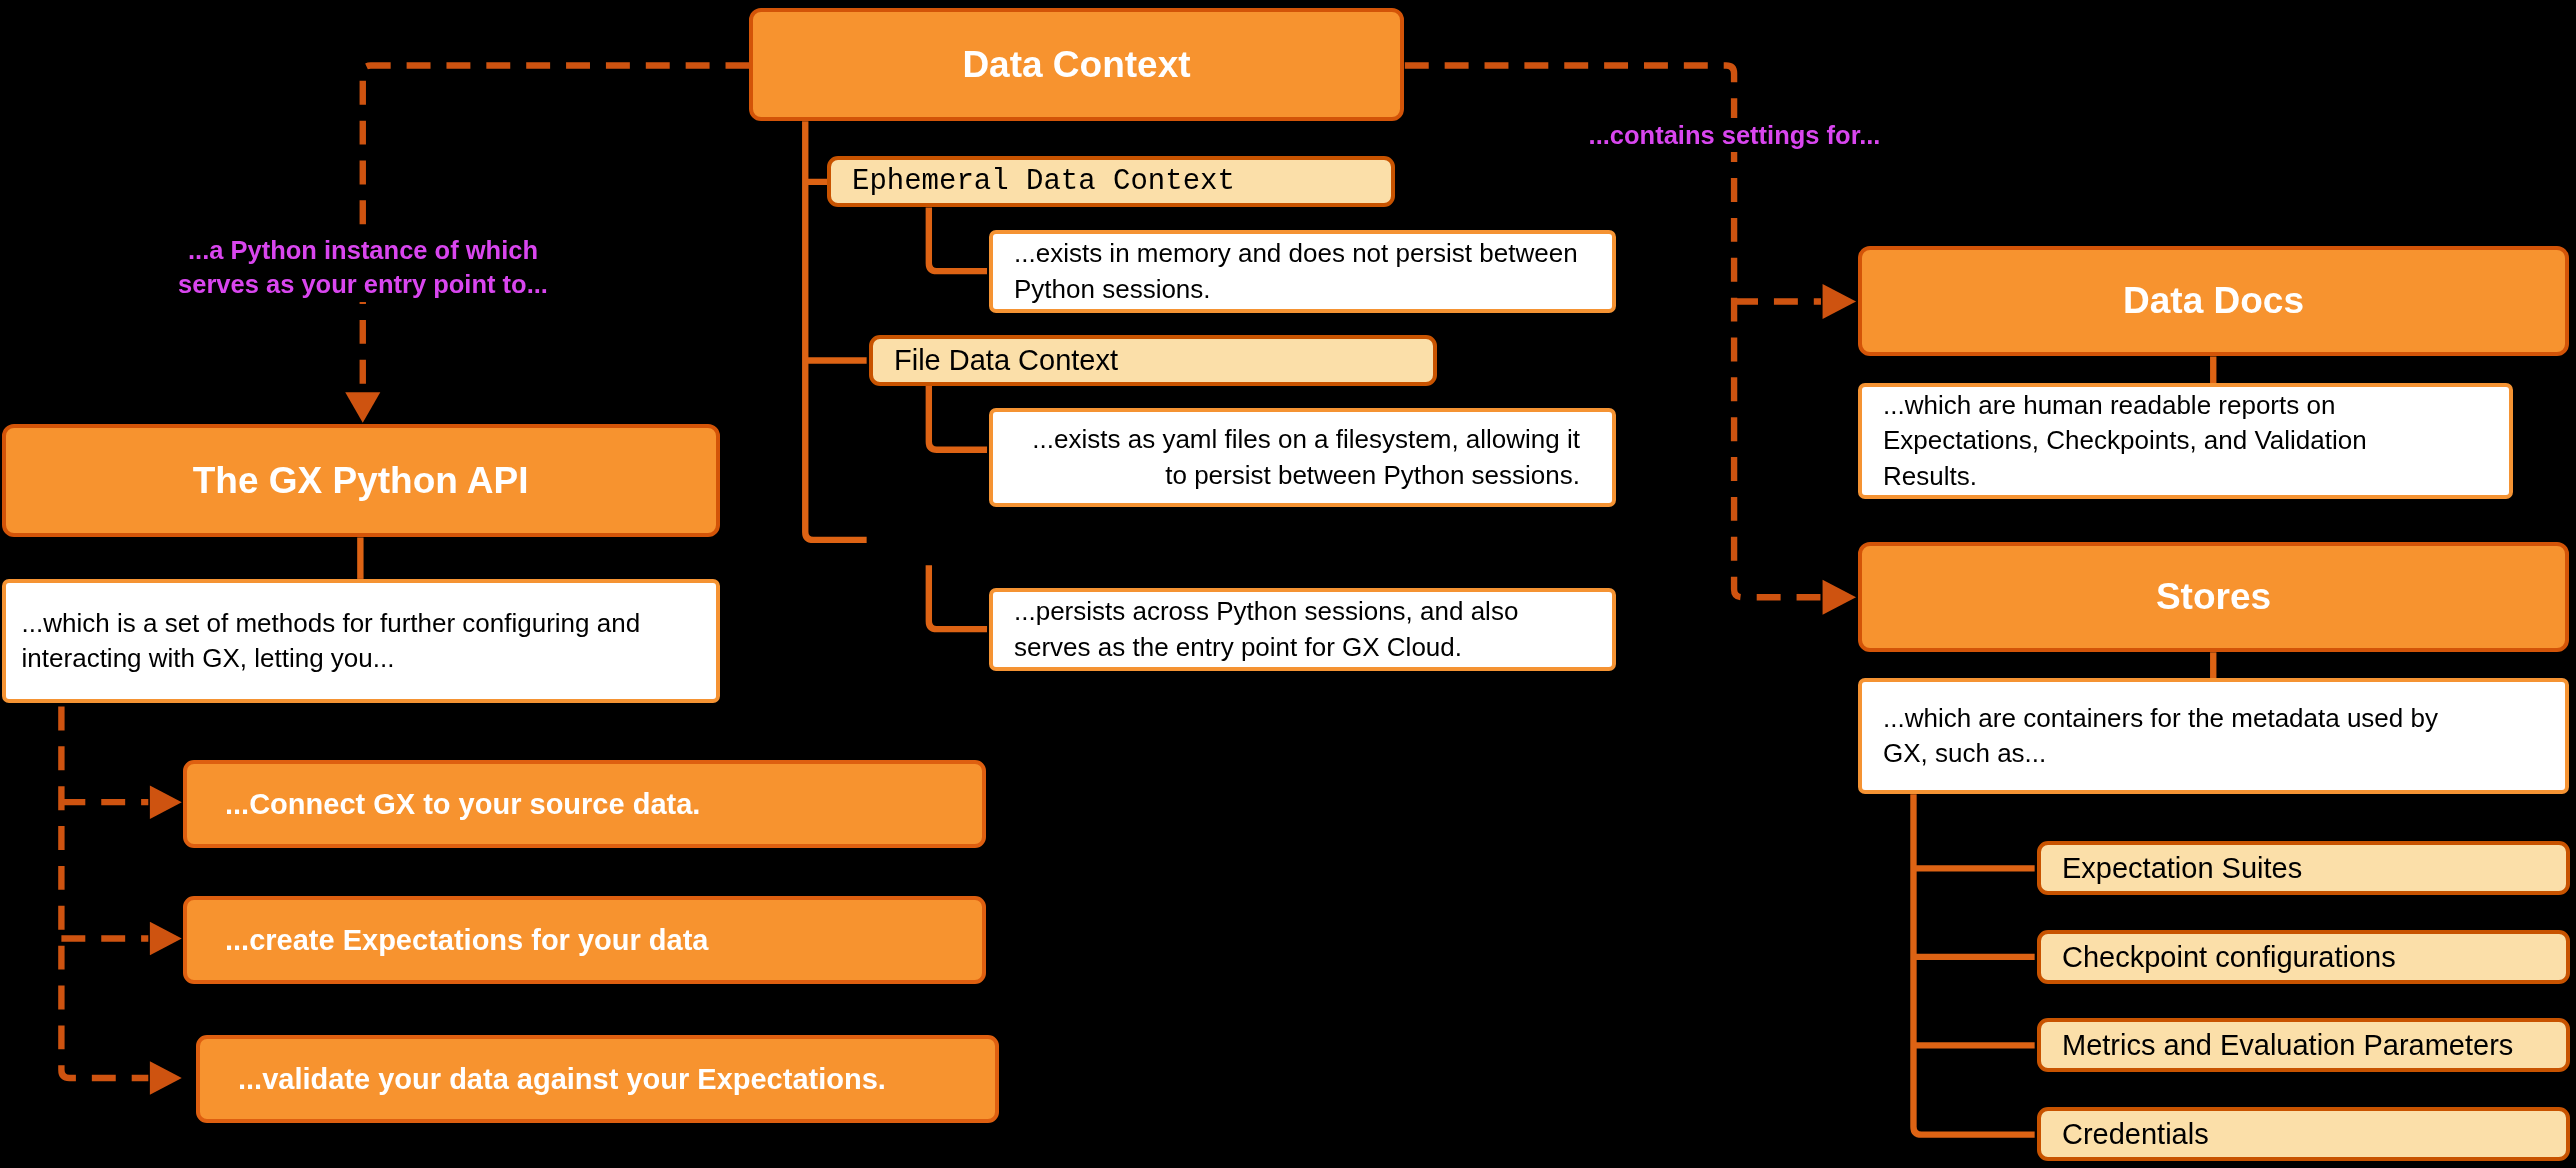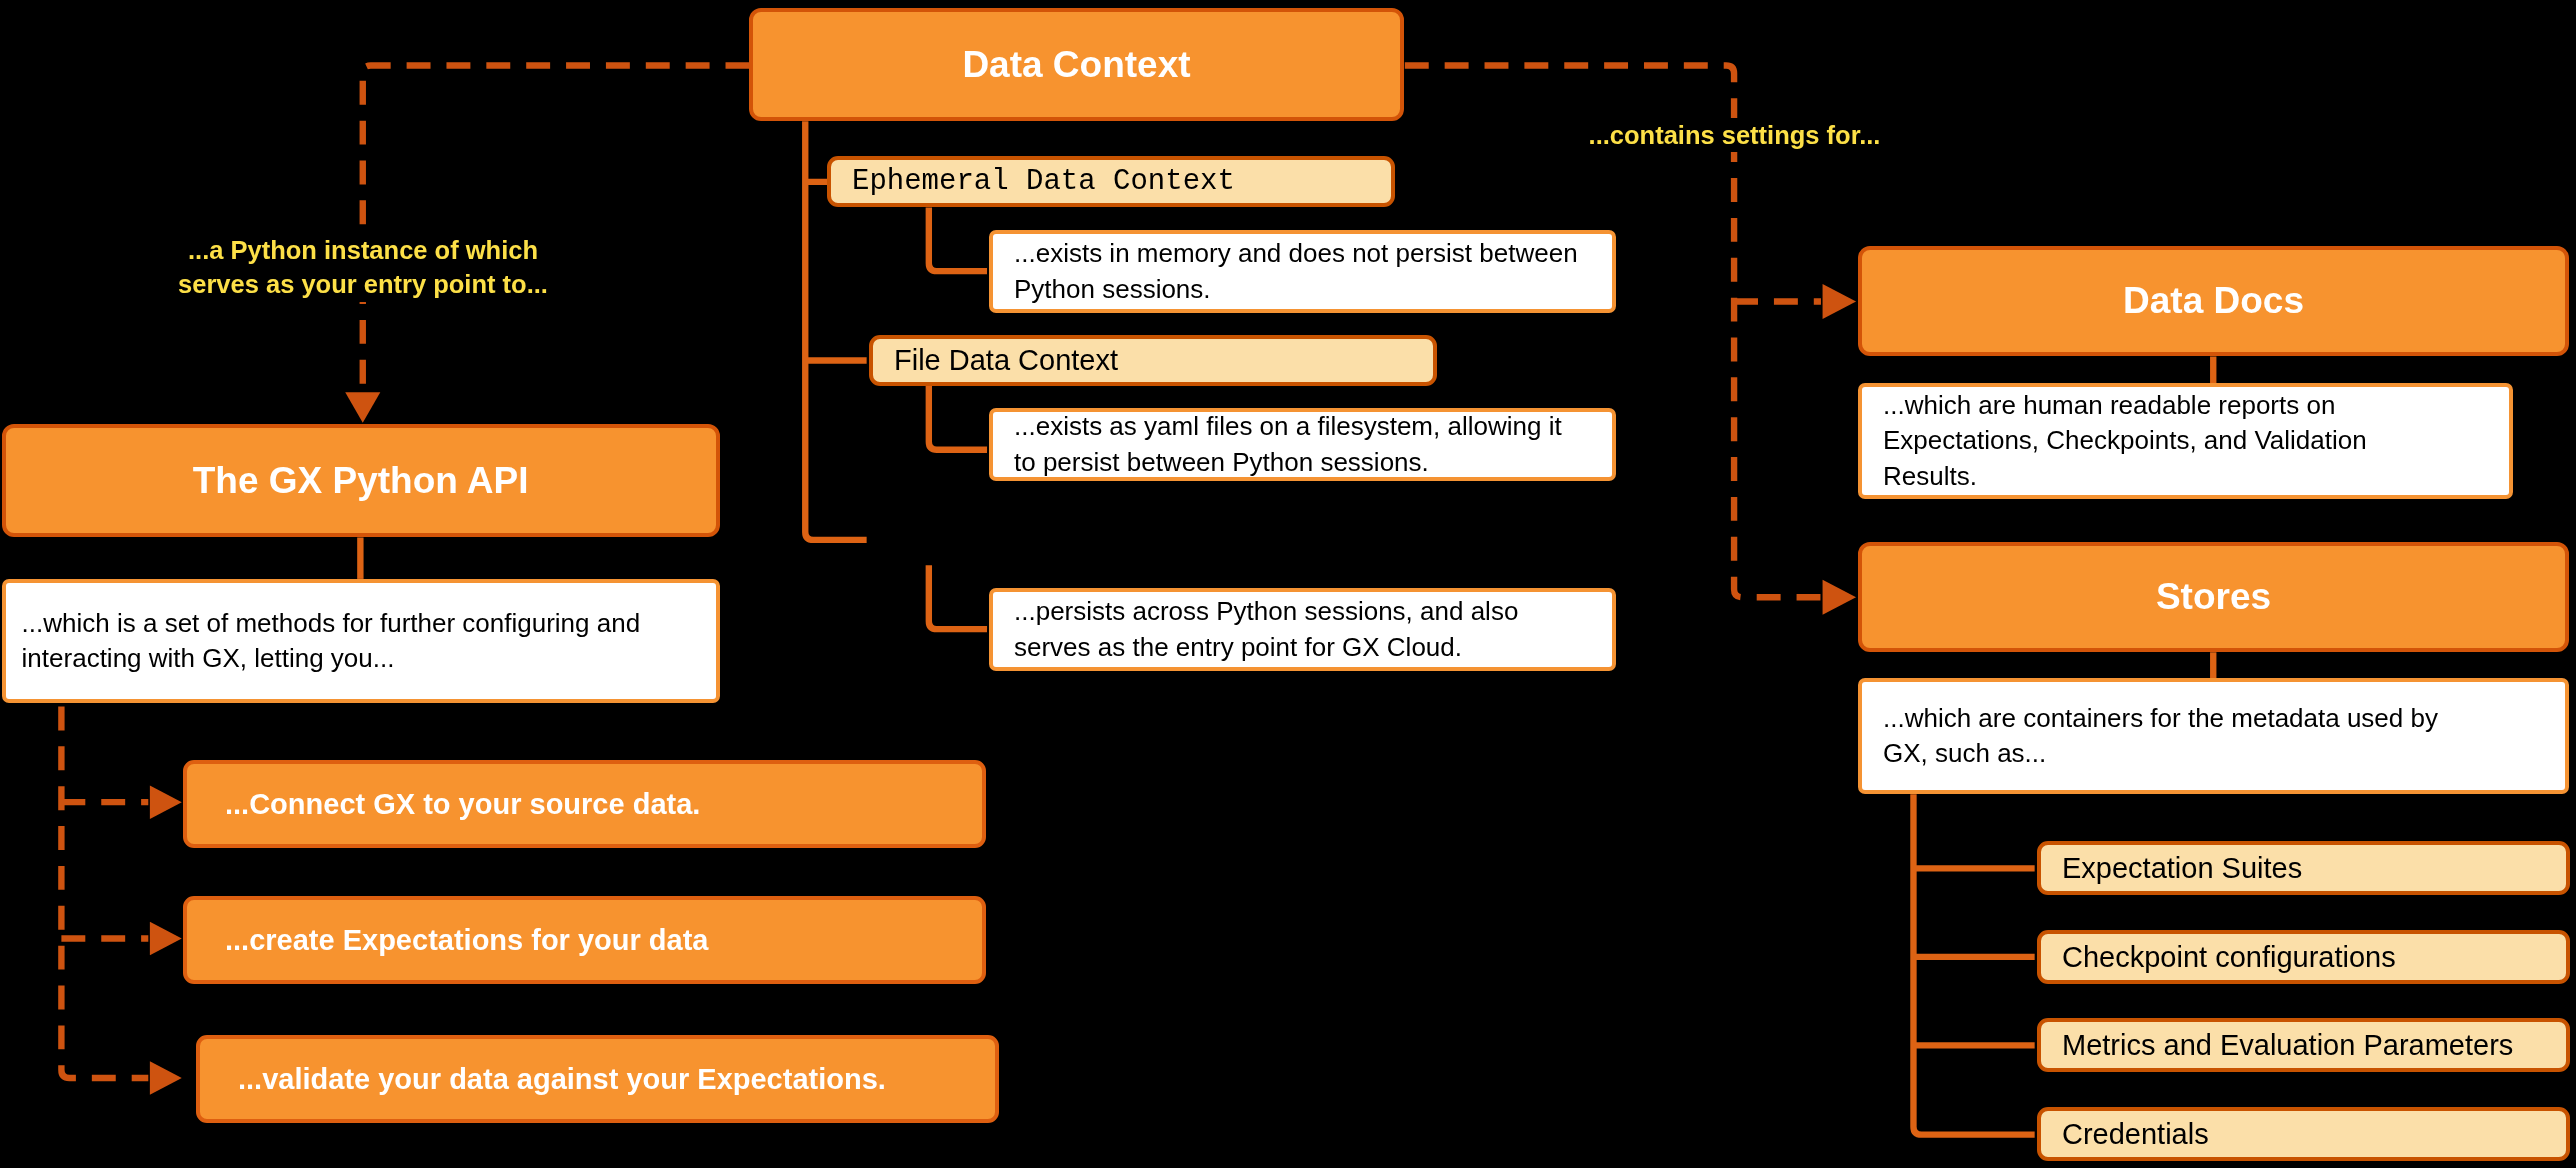--- a/index.html
+++ b/index.html
@@ -23,21 +23,21 @@
   .peach{
     background:#FBDFA9;border:4px solid #C85300;border-radius:11px;
     color:#000;font-size:29px;padding-left:21px;
   }
   .white{
     background:#fff;border:4px solid #F59333;border-radius:7px;
     color:#000;font-size:26px;line-height:1.36;
     padding:6.4px 32px 6.4px 21px;
   }
   .glabel{
-    position:absolute;z-index:2;background:#000;color:#fde047;
+    position:absolute;z-index:2;background:#000;color:#d946ef;
     font-weight:bold;font-size:25.5px;line-height:1.35;text-align:center;
   }
 </style>
 </head>
 <body>
 
 <div id="canvas">
 
   <svg id="wires" width="2576" height="1169" viewBox="0 0 3231 1466">
 
@@ -91,21 +91,21 @@
   <div class="box peach" style="left:827px;top:156px;width:568px;height:51px;font-family:Liberation Mono, monospace;">
     <span>Ephemeral Data Context</span>
   </div>
   <div class="box white" style="left:989px;top:230px;width:627px;height:83px;">
     <span>...exists in memory and does not persist between Python sessions.</span>
   </div>
 
   <div class="box peach" style="left:869px;top:335px;width:568px;height:51px;">
     <span>File Data Context</span>
   </div>
-  <div class="box white" style="left:989px;top:408px;width:627px;height:73px;">
+  <div class="box white" style="left:989px;top:408px;width:627px;height:99px;text-align:right;">
     <span>...exists as yaml files on a filesystem, allowing it to persist between Python sessions.</span>
   </div>
 
   <div class="box white" style="left:989px;top:588px;width:627px;height:83px;">
     <span>...persists across Python sessions, and also serves as the entry point for GX Cloud.</span>
   </div>
 
   <div class="box orange" style="left:1.6px;top:424px;width:718px;height:113px;">
     <span>The GX Python API</span>
   </div>

